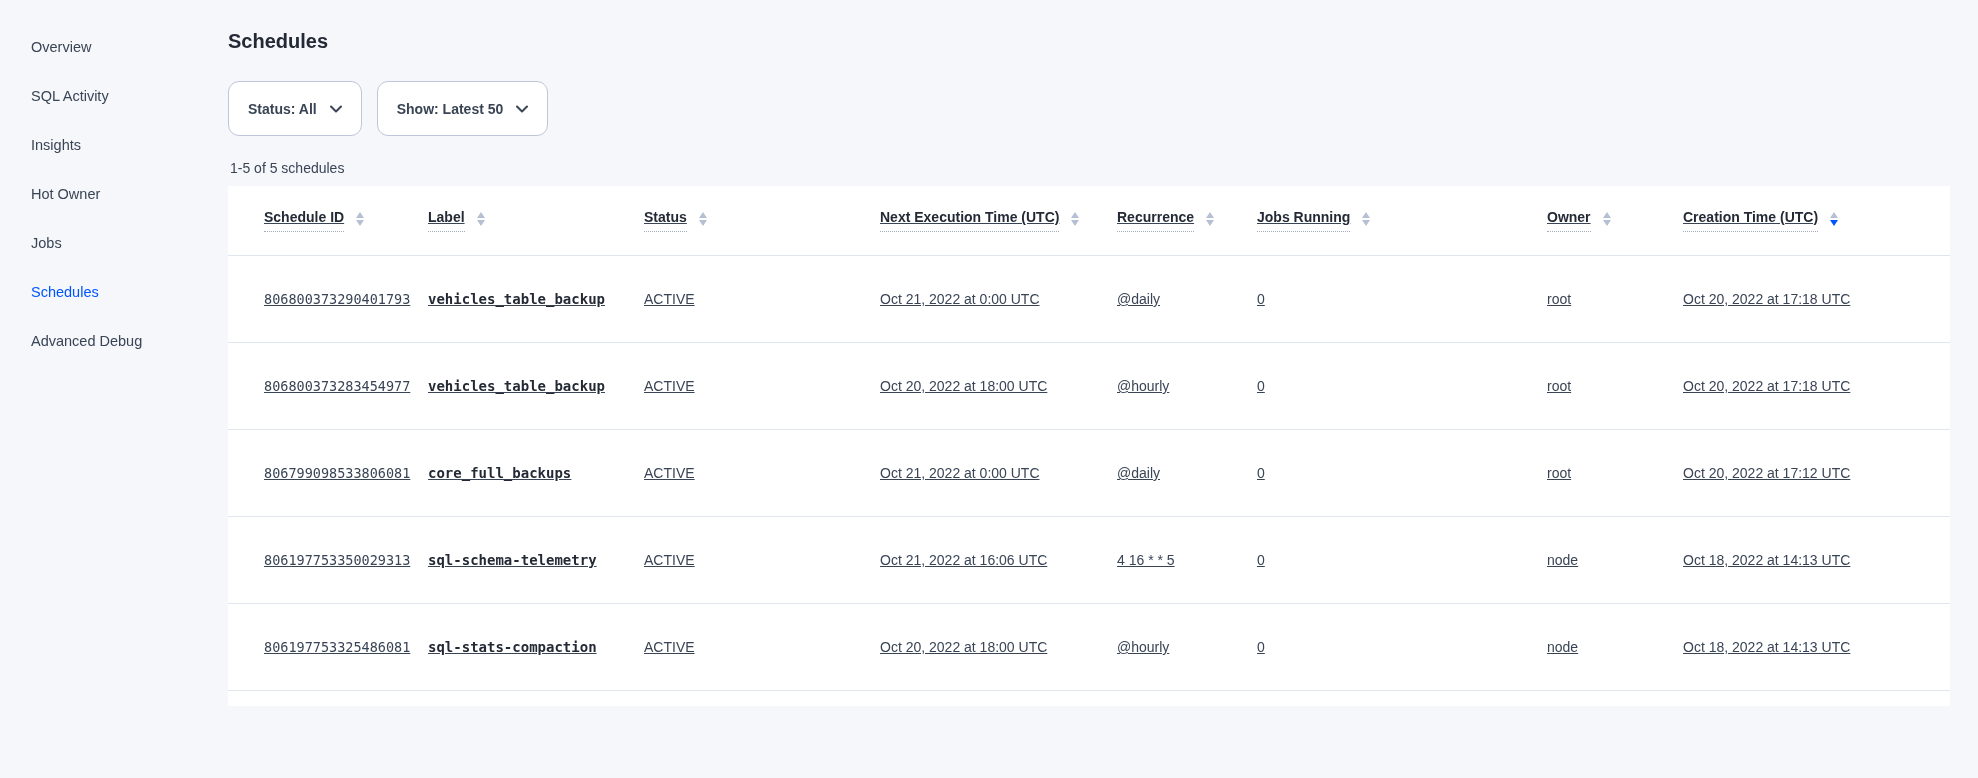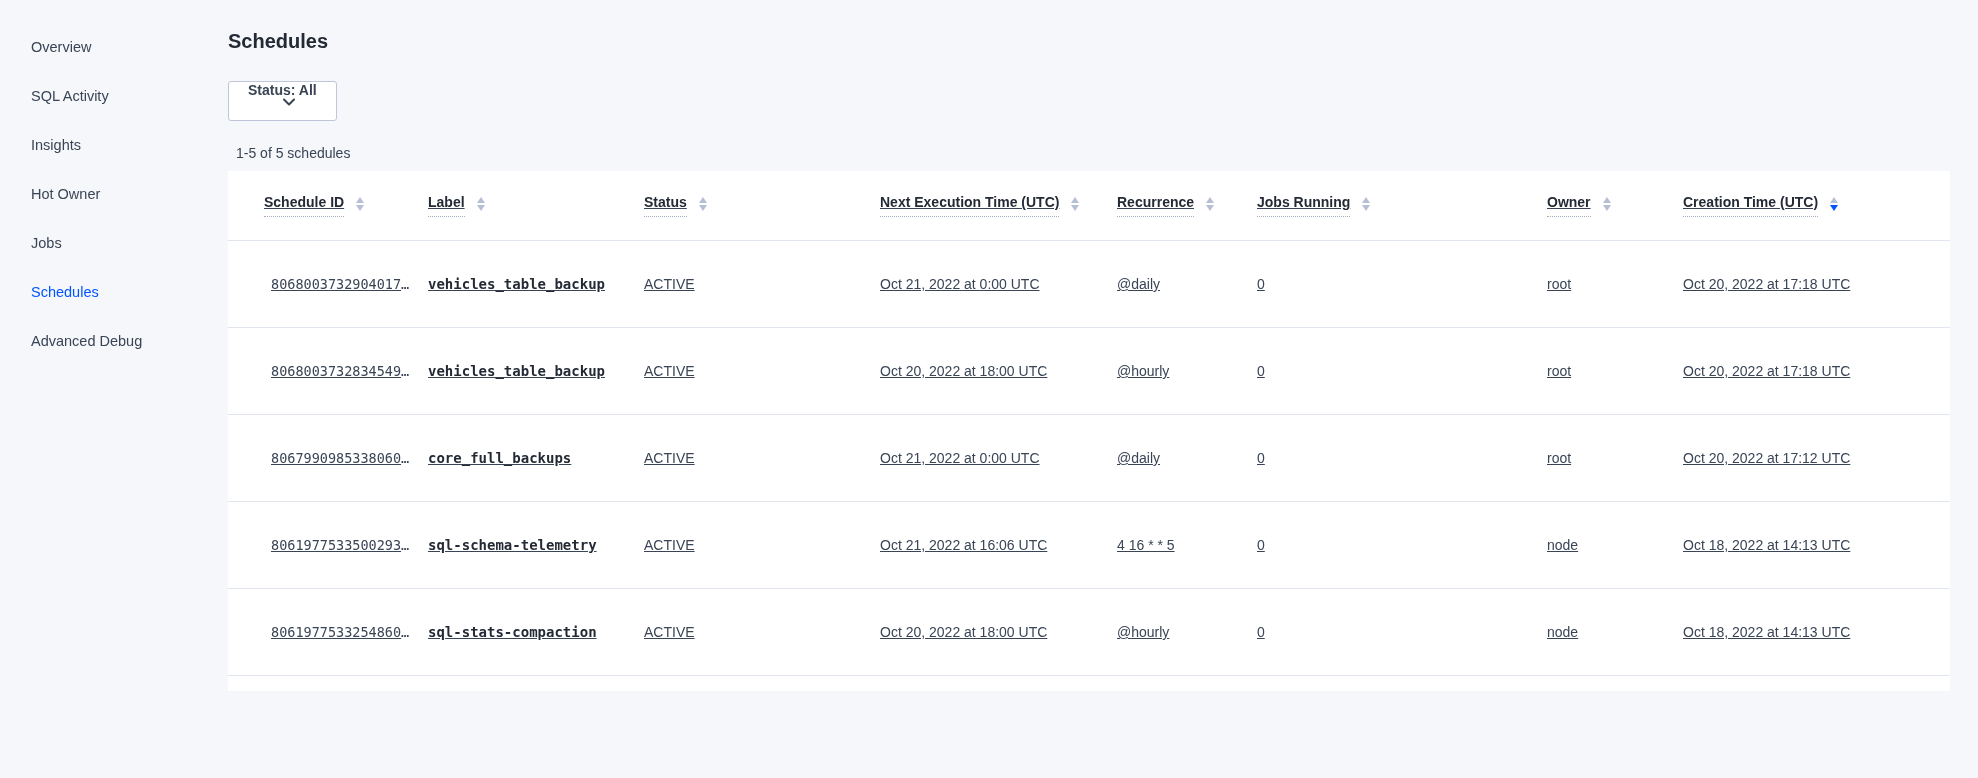--- a/index.html
+++ b/index.html
@@ -40,30 +40,29 @@
 
   
   .main{flex:1;padding:30px 28px 0 0;min-width:0;}
   .page-title{
     font-size:20px;font-weight:bold;color:var(--heading);
     line-height:23px;margin:0 0 28px 0;
   }
   .filters{display:flex;gap:15px;margin-bottom:24px;}
   .dropdown{
     display:inline-flex;align-items:center;
-    height:40px;padding:0 19px;
+    height:55px;padding:0 19px;
     background:var(--card-bg);
     border:1px solid var(--border);
-    border-radius:3px;
+    border-radius:11px;
     font-size:14px;font-weight:bold;color:var(--text);
     cursor:pointer;
-    flex-direction:column;
   }
   .chevron{margin-left:13px;display:inline-flex;align-items:center;}
-  .results-count{font-size:14px;color:var(--text);margin:0 0 10px 8px;}
+  .results-count{font-size:14px;color:var(--text);margin:0 0 10px 2px;}
 
   
   .table-card{
     background:var(--card-bg);
     width:100%;
   }
   .tr{
     display:grid;
     grid-template-columns:164px 216px 236px 237px 140px 290px 136px minmax(0,1fr);
     align-items:center;
@@ -74,21 +73,21 @@
   .th{display:flex;align-items:center;font-size:14px;font-weight:bold;color:var(--heading);cursor:pointer;}
   .th-label{border-bottom:1px dotted var(--dotted);padding-bottom:6px;white-space:nowrap;}
   .sort{display:inline-flex;flex-direction:column;gap:2px;margin-left:12px;margin-bottom:4px;}
   .tri{width:0;height:0;border-left:4.5px solid transparent;border-right:4.5px solid transparent;}
   .tri.up{border-bottom:6px solid var(--sort-arrow);}
   .tri.down{border-top:6px solid var(--sort-arrow);}
   .th.sort-desc .tri.down{border-top-color:var(--accent);}
 
   .row{height:87px;border-bottom:1px solid var(--separator);}
   .cell{font-size:14px;color:var(--text);white-space:nowrap;overflow:hidden;text-overflow:ellipsis;padding-right:14px;}
-  .cell.mono{font-family:"DejaVu Sans Mono","Liberation Mono",monospace;font-size:13.5px;margin-left:7px;}
+  .cell.mono{font-family:"DejaVu Sans Mono","Liberation Mono",monospace;font-size:13.5px;}
   .cell.mono-bold{font-family:"DejaVu Sans Mono","Liberation Mono",monospace;font-weight:bold;font-size:14px;color:var(--heading);}
   .card-footer{height:15px;}
 </style>
 </head>
 <body>
 
 <div class="app">
 
   <nav class="sidebar">
     <div class="sidebar-item">Overview</div>
@@ -105,20 +104,28 @@
 
     <div class="filters">
       <div class="dropdown">
         <span>Status: All</span>
         <span class="chevron">
           <svg width="12" height="8" viewBox="0 0 12 8">
               <polyline points="1,1.5 6,6.5 11,1.5" fill="none" stroke="#394455" stroke-width="2" stroke-linecap="round" stroke-linejoin="round"></polyline>
             </svg>
         </span>
       </div>
+      <div class="dropdown">
+        <span>Show: Latest 50</span>
+        <span class="chevron">
+          <svg width="12" height="8" viewBox="0 0 12 8">
+              <polyline points="1,1.5 6,6.5 11,1.5" fill="none" stroke="#394455" stroke-width="2" stroke-linecap="round" stroke-linejoin="round"></polyline>
+            </svg>
+        </span>
+      </div>
     </div>
 
     <div class="results-count">1-5 of 5 schedules</div>
 
     <div class="table-card">
 
       <div class="tr thead">
         <div class="th">
           <span class="th-label">Schedule ID</span>
           <span class="sort">

